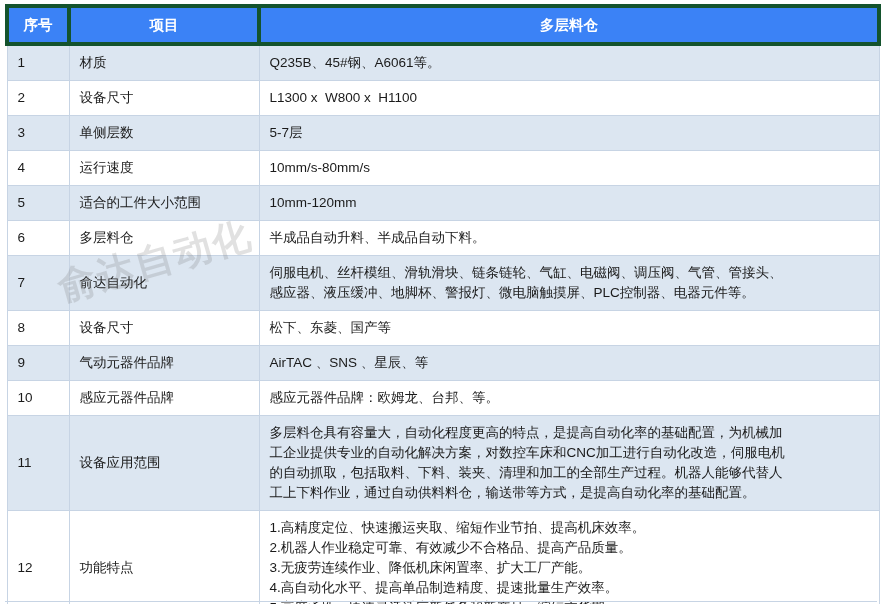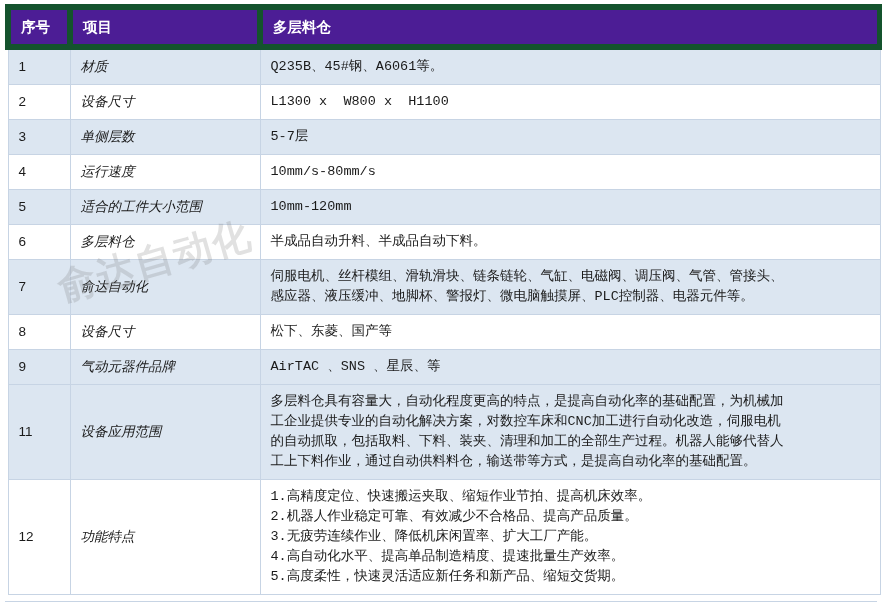--- a/index.html
+++ b/index.html
@@ -25,46 +25,46 @@
     border-collapse: collapse;
     width: 872px;
     margin: 4px 5px 0 5px;
     table-layout: fixed;
   }
   table.spec col.c-no { width: 62px; }
   table.spec col.c-item { width: 190px; }
   table.spec col.c-val { width: 620px; }
 
   table.spec th {
-    background: #4c1d95;
+    background: #3b82f6;
     color: #ffffff;
     font-size: 14.5px;
     font-weight: bold;
-    text-align: left;
+    text-align: center;
     padding: 6px 10px;
-    border: 6px solid #14532d;
+    border: 4px solid #14532d;
     height: 22px;
     line-height: 18px;
   }
   table.spec td {
     border: 1px solid #c7d4e4;
     font-size: 13.5px;
     line-height: 20px;
     padding: 7px 10px;
     vertical-align: middle;
     color: #1a1a1a;
   }
   tr.even td { background: #ffffff; }
   tr.odd  td { background: #dce6f1; }
 
   td.no   { font-size: 13.5px; }
-  td.item { font-size: 14px; font-style: italic; }
+  td.item { font-size: 14px; }
   td.val  { font-size: 13.5px; }
 
-  td.val .line { display: block; white-space: pre-wrap; font-family: Liberation Mono, monospace; }
+  td.val .line { display: block; white-space: pre-wrap; }
   .hr-bottom {
     position: absolute;
     left: 5px;
     right: 5px;
     bottom: 6px;
     height: 1px;
     background: #c7d4e4;
   }
   
   .watermark {
@@ -159,20 +159,27 @@
           <span class="line">松下、东菱、国产等</span>
         </td>
       </tr>
       <tr class="odd">
         <td class="no">9</td>
         <td class="item">气动元器件品牌</td>
         <td class="val">
           <span class="line">AirTAC 、SNS 、星辰、等</span>
         </td>
       </tr>
+      <tr class="even">
+        <td class="no">10</td>
+        <td class="item">感应元器件品牌</td>
+        <td class="val">
+          <span class="line">感应元器件品牌：欧姆龙、台邦、等。</span>
+        </td>
+      </tr>
       <tr class="odd">
         <td class="no">11</td>
         <td class="item">设备应用范围</td>
         <td class="val">
           <span class="line">多层料仓具有容量大，自动化程度更高的特点，是提高自动化率的基础配置，为机械加</span>
           <span class="line">工企业提供专业的自动化解决方案，对数控车床和CNC加工进行自动化改造，伺服电机</span>
           <span class="line">的自动抓取，包括取料、下料、装夹、清理和加工的全部生产过程。机器人能够代替人</span>
           <span class="line">工上下料作业，通过自动供料料仓，输送带等方式，是提高自动化率的基础配置。</span>
         </td>
       </tr>

